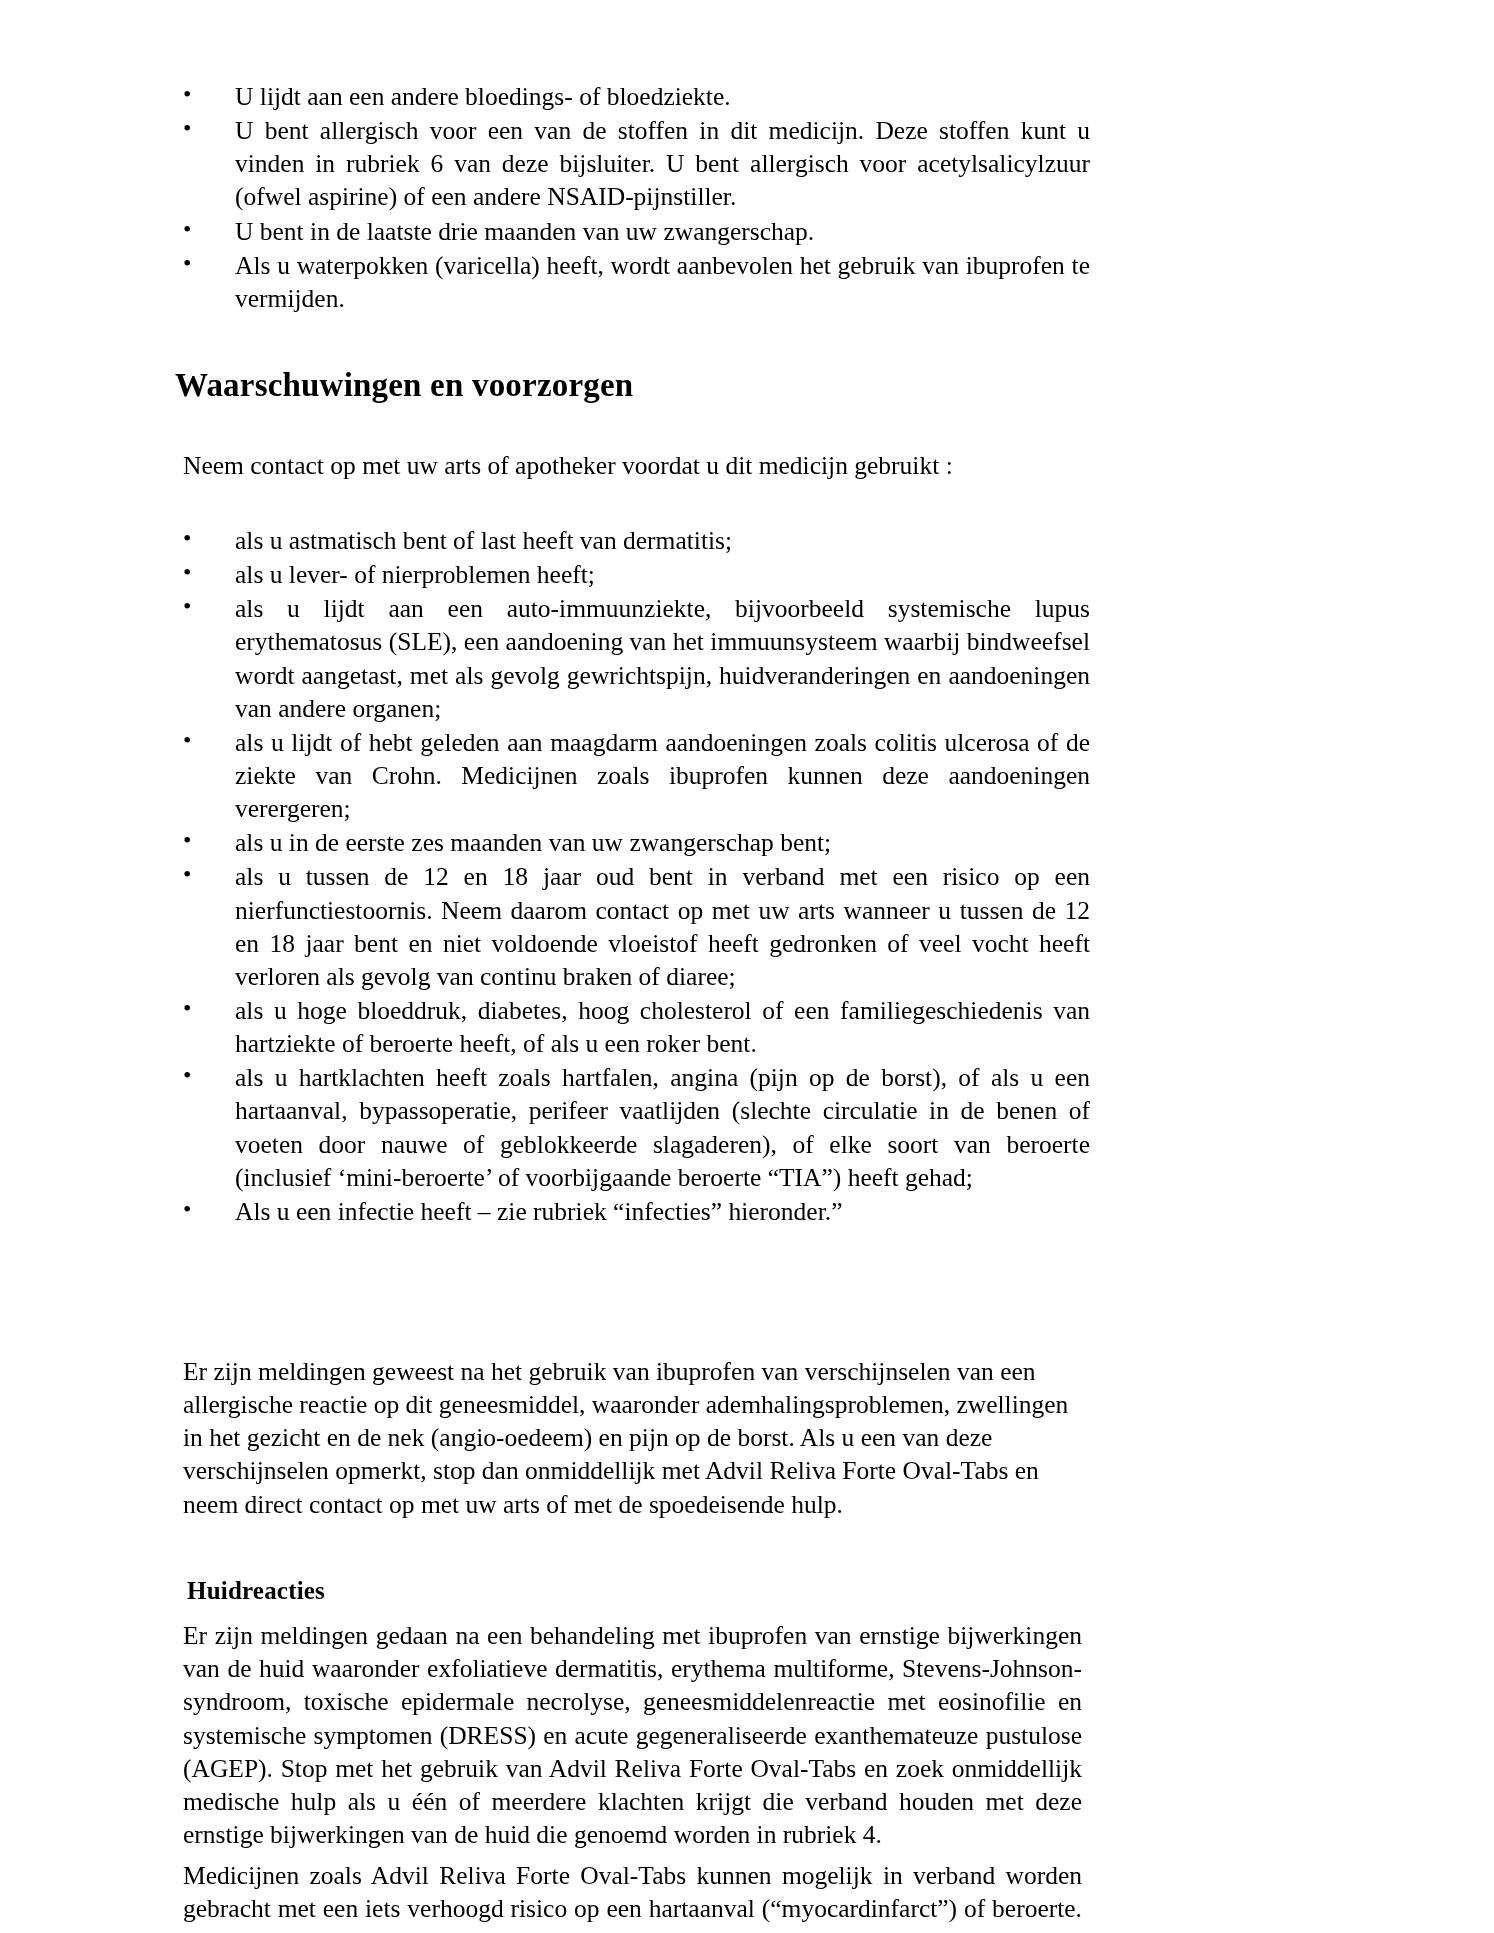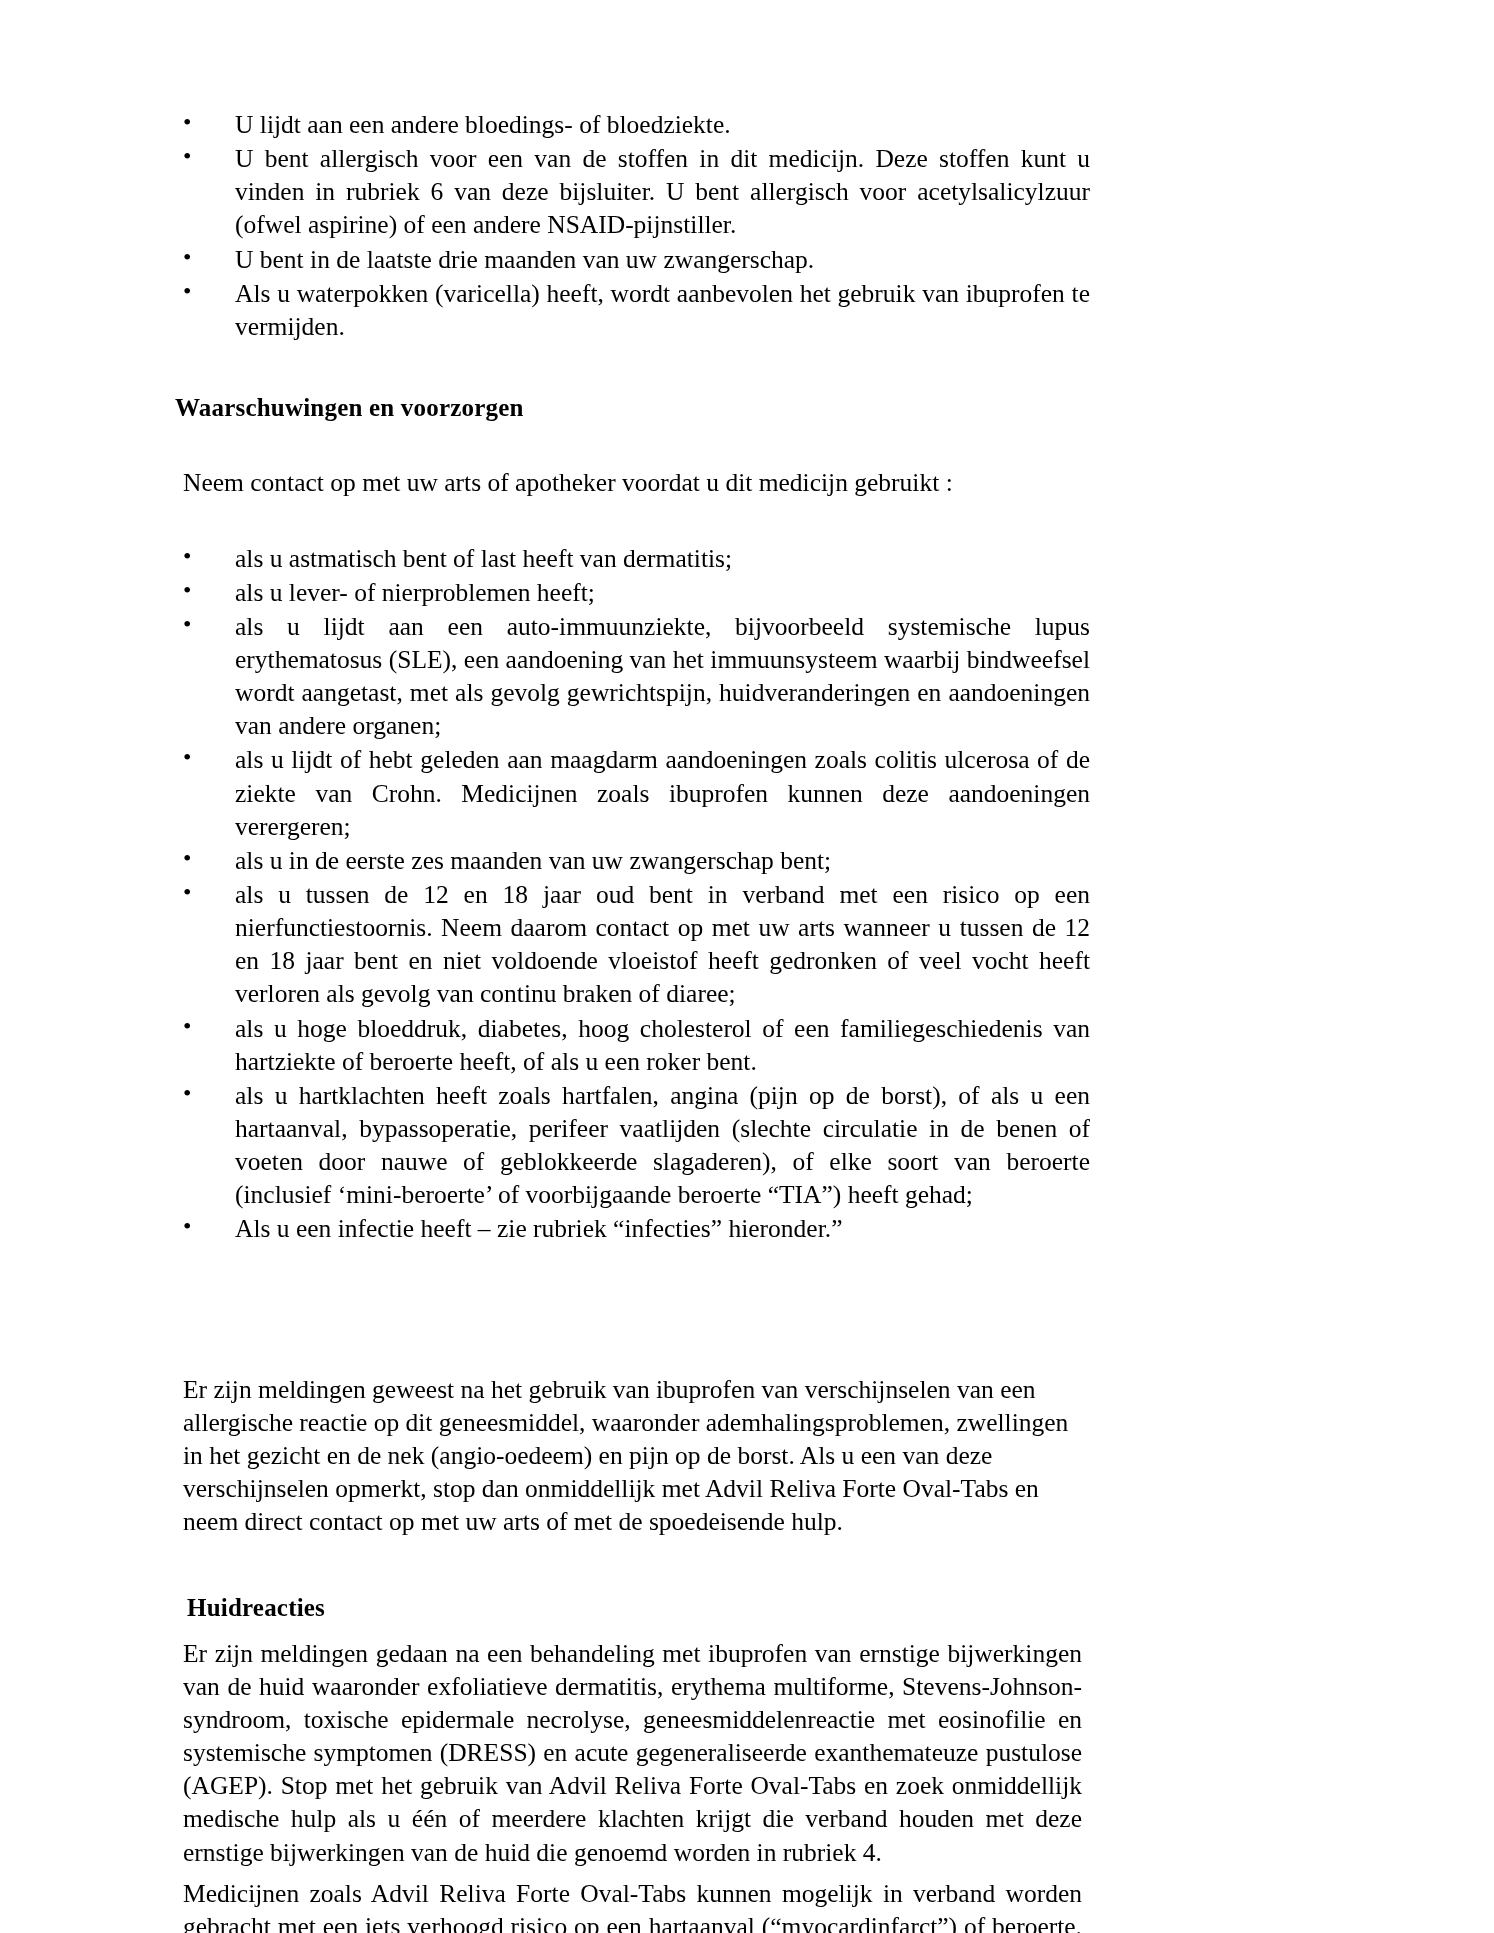--- a/index.html
+++ b/index.html
@@ -13,21 +13,21 @@
     color: #000000;
   }
   .page {
     position: relative;
     width: 1494px;
     height: 1933px;
     background: #ffffff;
     margin: 0 auto;
     overflow: hidden;
     box-sizing: border-box;
-    padding: 108px 400px 0 175px;
+    padding: 80px 400px 0 175px;
   }
   .content {
     width: 915px;
   }
 
   
   ul.bullets {
     list-style: none;
     margin: 0;
     padding: 0;
@@ -45,21 +45,21 @@
     content: "\2022";
     position: absolute;
     left: 8px;
     top: -1px;
     font-size: 24px;
     line-height: 1.30;
   }
 
   
   h2.section-heading {
-    font-size: 25px;
+    font-size: 33px;
     font-weight: bold;
     margin: 0;
     line-height: 1.3;
     letter-spacing: 0.2px;
   }
   h3.sub-heading {
     font-size: 25px;
     font-weight: bold;
     margin: 12px;
     line-height: 1.3;

